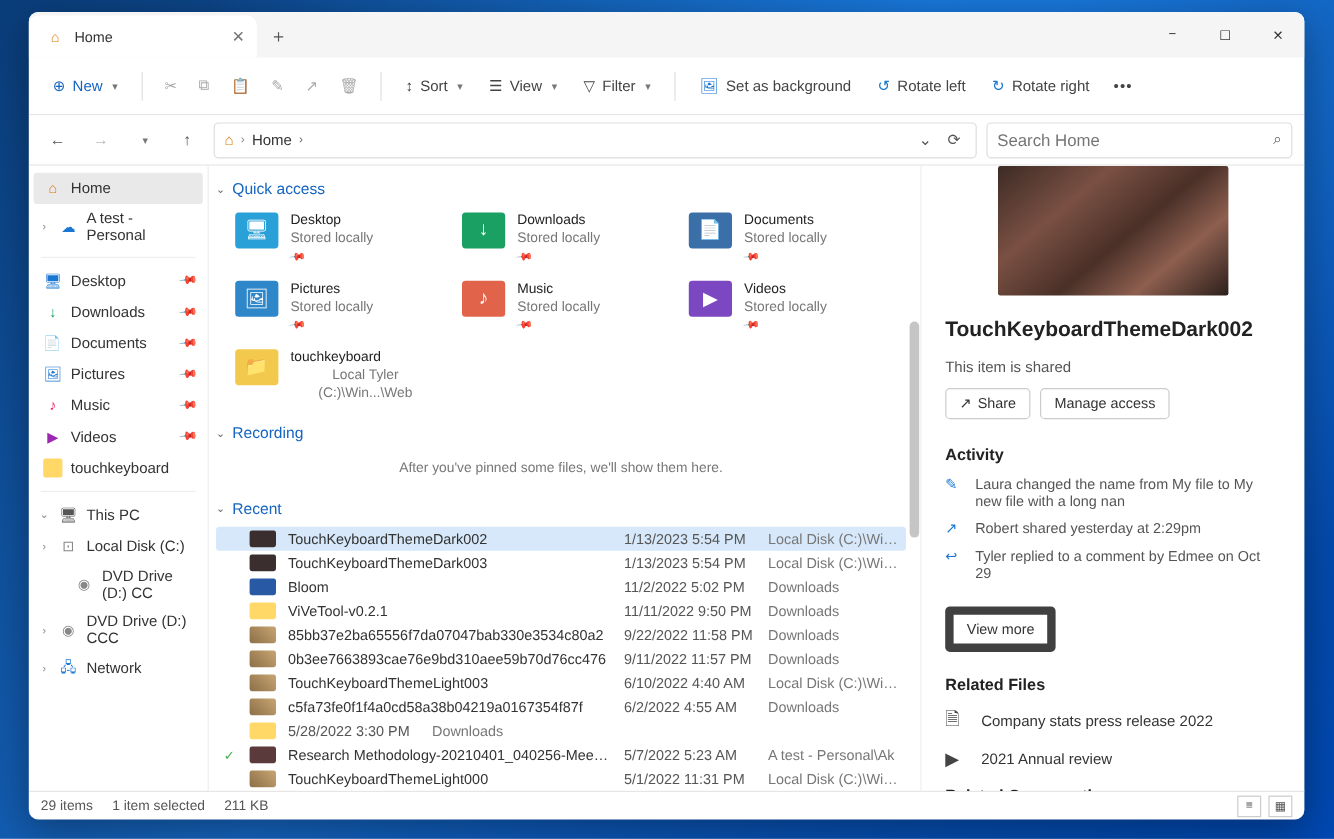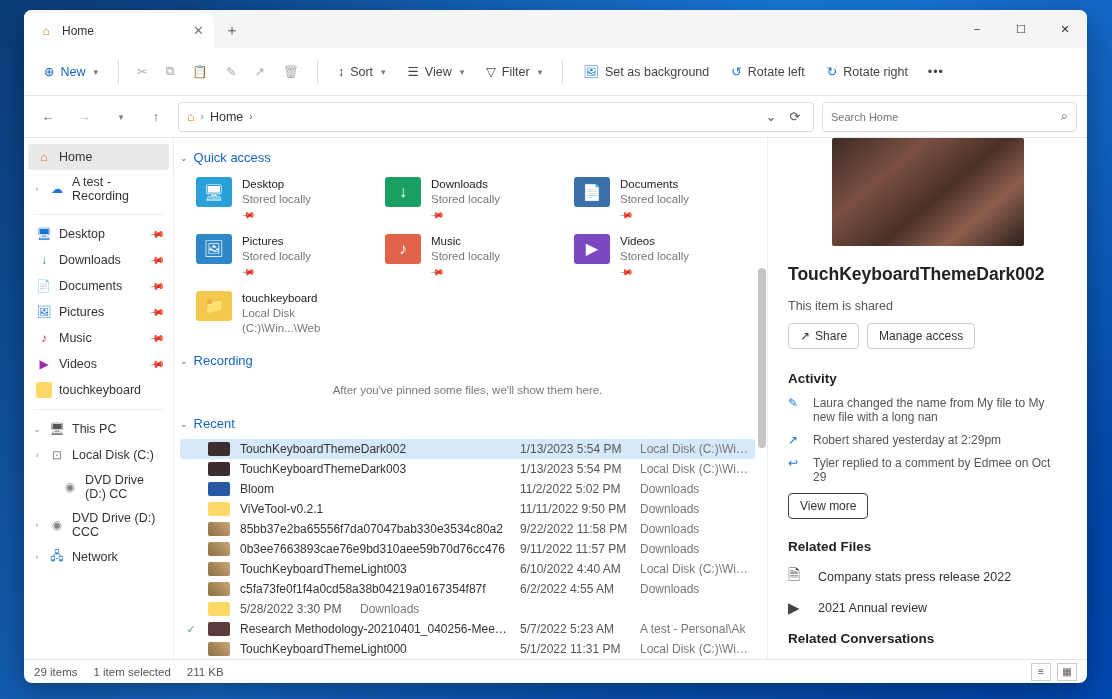--- a/index.html
+++ b/index.html
@@ -21,21 +21,21 @@
 .tsep { width:1px; height:24px; background:#e0e0e0; margin:0 6px;}
 .chev { font-size:9px; color:#777; margin-left:2px;}
 .navbar { height: 42px; display: flex; align-items: center; padding: 0 10px; gap: 8px; border-bottom: 1px solid #e6e6e6; flex-shrink:0;}
 .nbtn { width:28px; height:28px; display:flex; align-items:center; justify-content:center; color:#555; cursor:pointer; border-radius:4px; font-size:13px;}
 .nbtn.dim { color:#bbb;}
 .addr { flex:1; height: 30px; border:1px solid #ddd; border-radius:4px; display:flex; align-items:center; padding: 0 8px; gap:6px; font-size:12.5px; color:#333; min-width:0;}
 .addr .crsep { color:#888; font-size:10px;}
 .addr .last { color:#666;}
 .addr-end { margin-left:auto; display:flex; gap:4px; color:#666;}
 .search { width: 255px; height: 30px; border:1px solid #ddd; border-radius:4px; display:flex; align-items:center; padding:0 8px; font-size:12.5px; color:#888;}
-.search input { border:none; outline:none; flex:1; font-size:11px; background:transparent;}
+.search input { border:none; outline:none; flex:1; font-size:14px; background:transparent;}
 .content { flex:1; display:flex; min-height:0;}
 .sidebar { width: 150px; border-right:1px solid #eee; padding: 6px 4px; overflow-y:auto; font-size:12.5px; flex-shrink:0;}
 .sb-item { display:flex; align-items:center; gap:7px; padding: 5px 6px 5px 8px; border-radius:3px; cursor:pointer; color:#333; position:relative;}
 .sb-item.has-chev { padding-left: 4px;}
 .sb-item.active { background:#e9e9e9;}
 .sb-item .pin { margin-left:auto; color:#888; font-size:10px; transform:rotate(40deg);}
 .sb-chev-mini { font-size:9px; color:#888; width:10px; text-align:center; flex-shrink:0;}
 .sb-div { height:1px; background:#eee; margin:6px 6px;}
 .sb-indent { padding-left: 20px;}
 .sb-indent2 { padding-left: 34px;}
@@ -49,21 +49,21 @@
 .ic-net { color:#1976d2;}
 .ic-pc { color:#555;}
 .main { flex:1; overflow-y:auto; padding: 8px 12px 0 6px; min-width:0;}
 .section-hdr { display:flex; align-items:center; gap:6px; font-size:13px; color:#1565c0; cursor:pointer; padding:4px 0; margin-bottom:4px;}
 .section-hdr .sc { font-size:9px; color:#666;}
 .qa-grid { display:grid; grid-template-columns: repeat(3, 175px); gap: 4px 14px; margin-bottom:10px; margin-left:14px;}
 .qa-item { display:flex; gap:10px; padding:4px 2px; border-radius:3px; cursor:pointer;}
 .qa-icon { width:36px; height:30px; border-radius:3px; display:flex; align-items:center; justify-content:center; font-size:16px; color:#fff; flex-shrink:0;}
 .qa-text { font-size:11.5px; line-height:1.3;}
 .qa-name { color:#222;}
-.qa-sub { color:#777;}
+.qa-sub { color:#777;text-align:center;}
 .qa-pin { color:#888; font-size:9px; transform:rotate(40deg); display:inline-block; margin-top:2px;}
 .fav-empty { text-align:center; font-size:11.5px; color:#777; padding: 8px 0 16px;}
 .recent-list { font-size:12px;}
 .recent-row { display:flex; align-items:center; gap:10px; padding:3px 4px; border-radius:3px; cursor:pointer;}
 .recent-row.selected { background:#d6e8fa;}
 .r-thumb { width:22px; height:14px; background:#5a3a3a; border-radius:2px; flex-shrink:0;}
 .r-thumb.folder { background:#ffd868;}
 .r-thumb.blue { background:#2759a5;}
 .r-thumb.img { background:linear-gradient(45deg,#8b6f47,#c9a573);}
 .r-thumb.dark { background:#3a2e2e;}
@@ -73,21 +73,21 @@
 .r-sync { width:14px; color:#4caf50; font-size:11px; text-align:center;}
 .details { width: 320px; border-left:1px solid #eee; padding: 0 20px 10px; overflow-y:auto; flex-shrink:0; font-size:12.5px;}
 .d-preview { width: 192px; height: 108px; margin: 0 auto 18px; background: linear-gradient(140deg, #3d2b25 0%, #7a5043 30%, #4a3028 55%, #8d5f4f 75%, #2d201c 100%); border-radius:2px;}
 .d-title { font-size:17.5px; font-weight:600; color:#222; margin-bottom:14px;}
 .d-shared { color:#555; font-size:12.5px; margin-bottom:10px;margin-top:12px;}
 .d-row-btns { display:flex; gap:8px; margin-bottom:22px;}
 .d-btn { border:1px solid #ccc; background:#fff; padding:5px 11px; border-radius:4px; font-size:12px; color:#333; cursor:pointer; display:flex; align-items:center; gap:5px;}
 .d-section { font-size:13.5px; font-weight:600; color:#222; margin-bottom:10px;}
 .d-activity { display:flex; gap:10px; align-items:flex-start; font-size:12px; color:#555; margin-bottom:9px;}
 .d-act-ic { width:15px; color:#1976d2; flex-shrink:0; font-size:12px;}
-.d-vm { border:1px solid #404040; background:#fff; padding:5px 11px; border-radius:4px; font-size:12px; color:#333; cursor:pointer; display:inline-block; margin-top:0; margin-bottom:20px;}
+.d-vm { border:7px solid #404040; background:#fff; padding:5px 11px; border-radius:4px; font-size:12px; color:#333; cursor:pointer; display:inline-block; margin-top:12px; margin-bottom:20px;}
 .d-file { display:flex; gap:12px; align-items:center; font-size:12.5px; color:#333; margin-bottom:10px; cursor:pointer;}
 .d-file-ic { width:18px; color:#444; font-size:15px;}
 .statusbar { height:24px; border-top:1px solid #e6e6e6; display:flex; align-items:center; padding:0 10px; font-size:11.5px; color:#555; gap:16px; flex-shrink:0;}
 .statusbar .right { margin-left:auto; display:flex; gap:6px;}
 .vbtn { width:20px; height:18px; border:1px solid #ccc; display:flex; align-items:center; justify-content:center; cursor:pointer; font-size:10px; color:#555;}
 .scrollbar-thumb { position:absolute; right:1px; top:130px; width:8px; height:180px; background:#c5c5c5; border-radius:4px;}
 .dots { letter-spacing:1px;}
 </style>
 </head>
 <body>
@@ -200,21 +200,21 @@
   <div class="content">
 
     <div class="sidebar">
       <div class="sb-item active">
           <span class="ic" style="color:#d97706">⌂</span>
           <span>Home</span>
         </div>
       <div class="sb-item has-chev">
           <span class="sb-chev-mini">›</span>
           <span class="ic ic-blue">☁</span>
-          <span>A test - Recording</span>
+          <span>A test - Personal</span>
         </div>
       <div class="sb-div"></div>
       <div class="sb-item">
           <span class="ic ic-blue">🖥</span>
           <span>Desktop</span>
           <span class="pin">📌</span>
         </div>
       <div class="sb-item">
           <span class="ic" style="color:#1aa063">↓</span>
           <span>Downloads</span>
@@ -310,21 +310,21 @@
           <div class="qa-item">
             <div class="qa-icon" style="background:#7b48c2">▶</div>
     <div class="qa-text"><div class="qa-name">Videos</div>
     <div class="qa-sub">Stored locally</div>
     <span class="qa-pin">📌</span></div>
           </div>
           <div class="qa-item">
             <div class="qa-icon" style="background:#f2c94c">📁</div>
     <div class="qa-text">
               <div class="qa-name">touchkeyboard</div>
-    <div class="qa-sub">Local Disk (C:)\Win...\Web</div>
+    <div class="qa-sub">Local Tyler (C:)\Win...\Web</div>
     </div>
           </div>
         </div>
 
       <div class="section-hdr">
           <span class="sc">⌄</span>
           <span>Recording</span>
         </div>
       <div class="fav-empty">After you've pinned some files, we'll show them here.</div>
 

